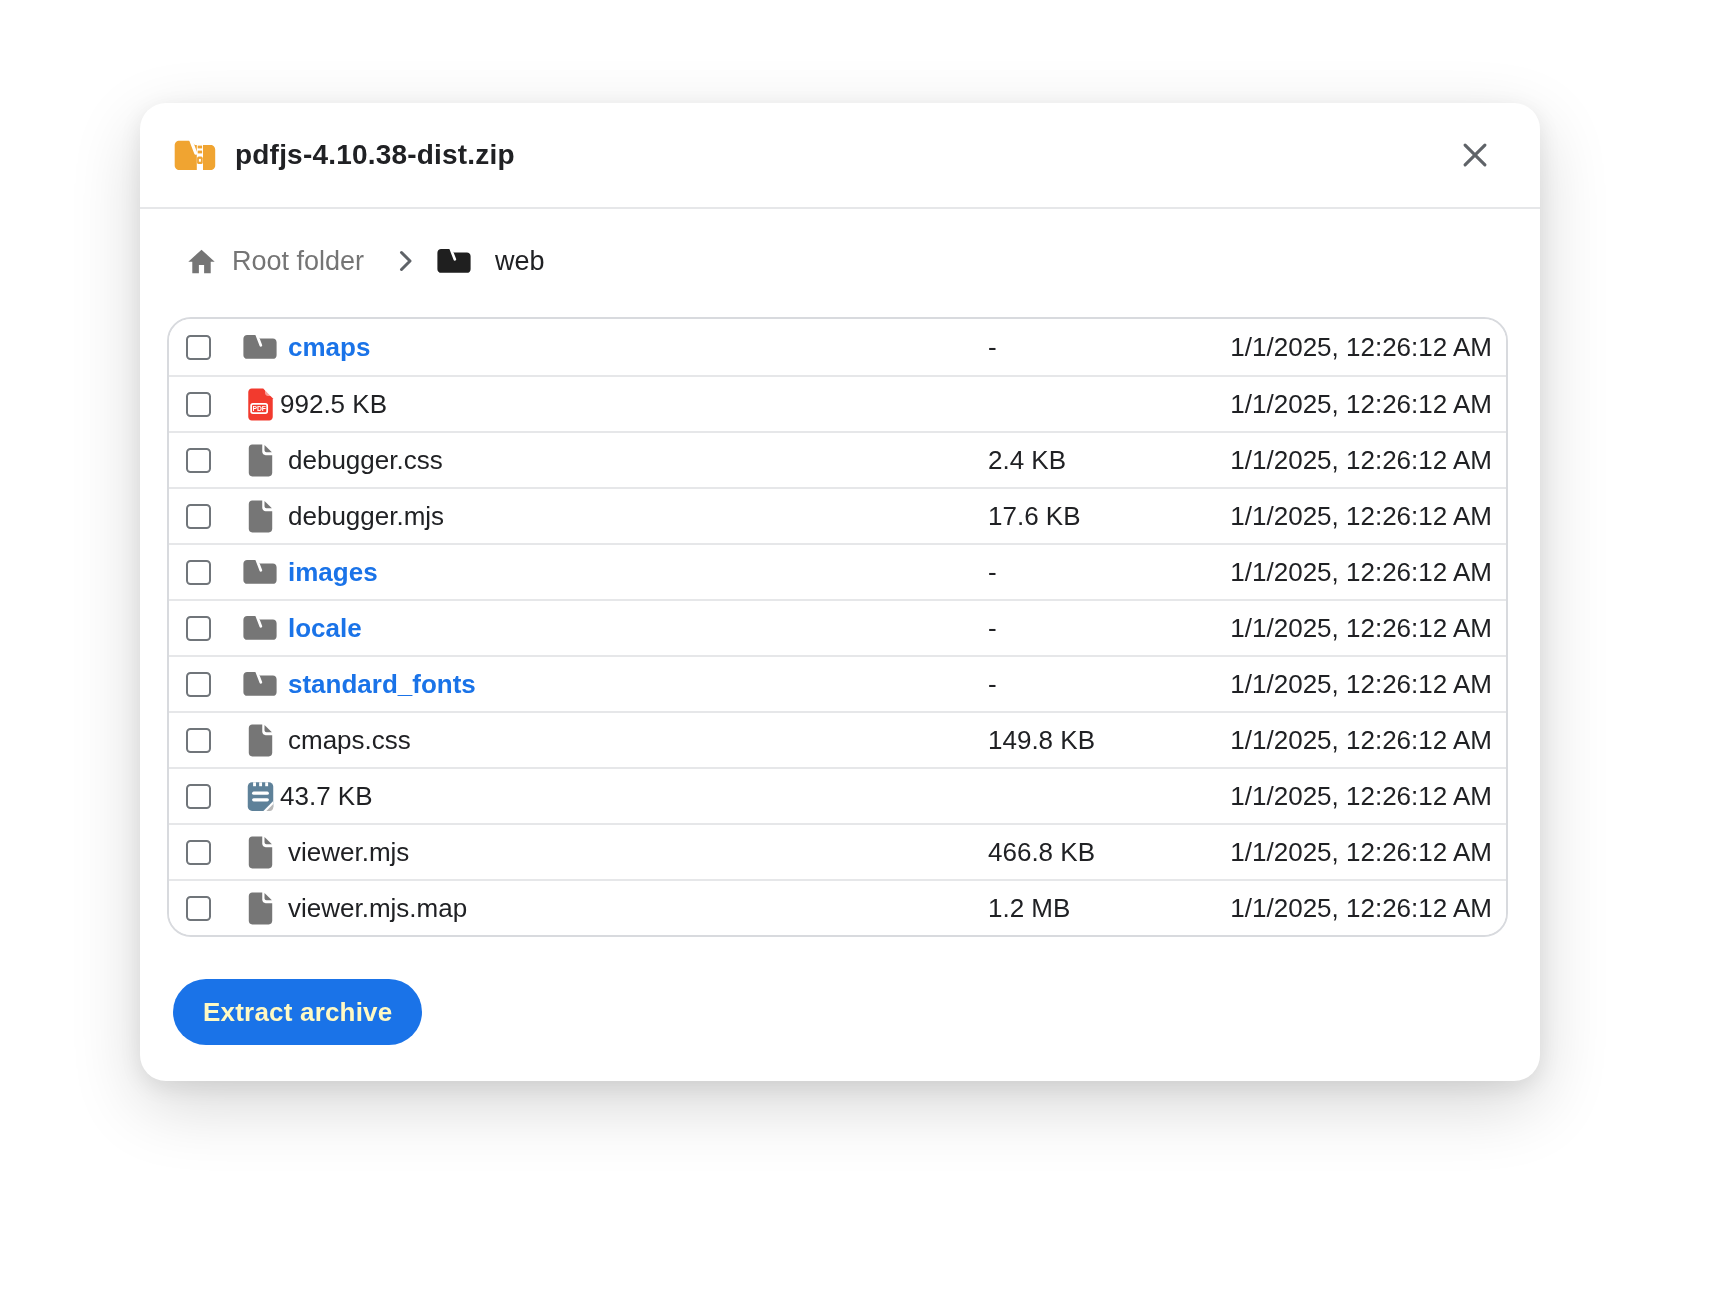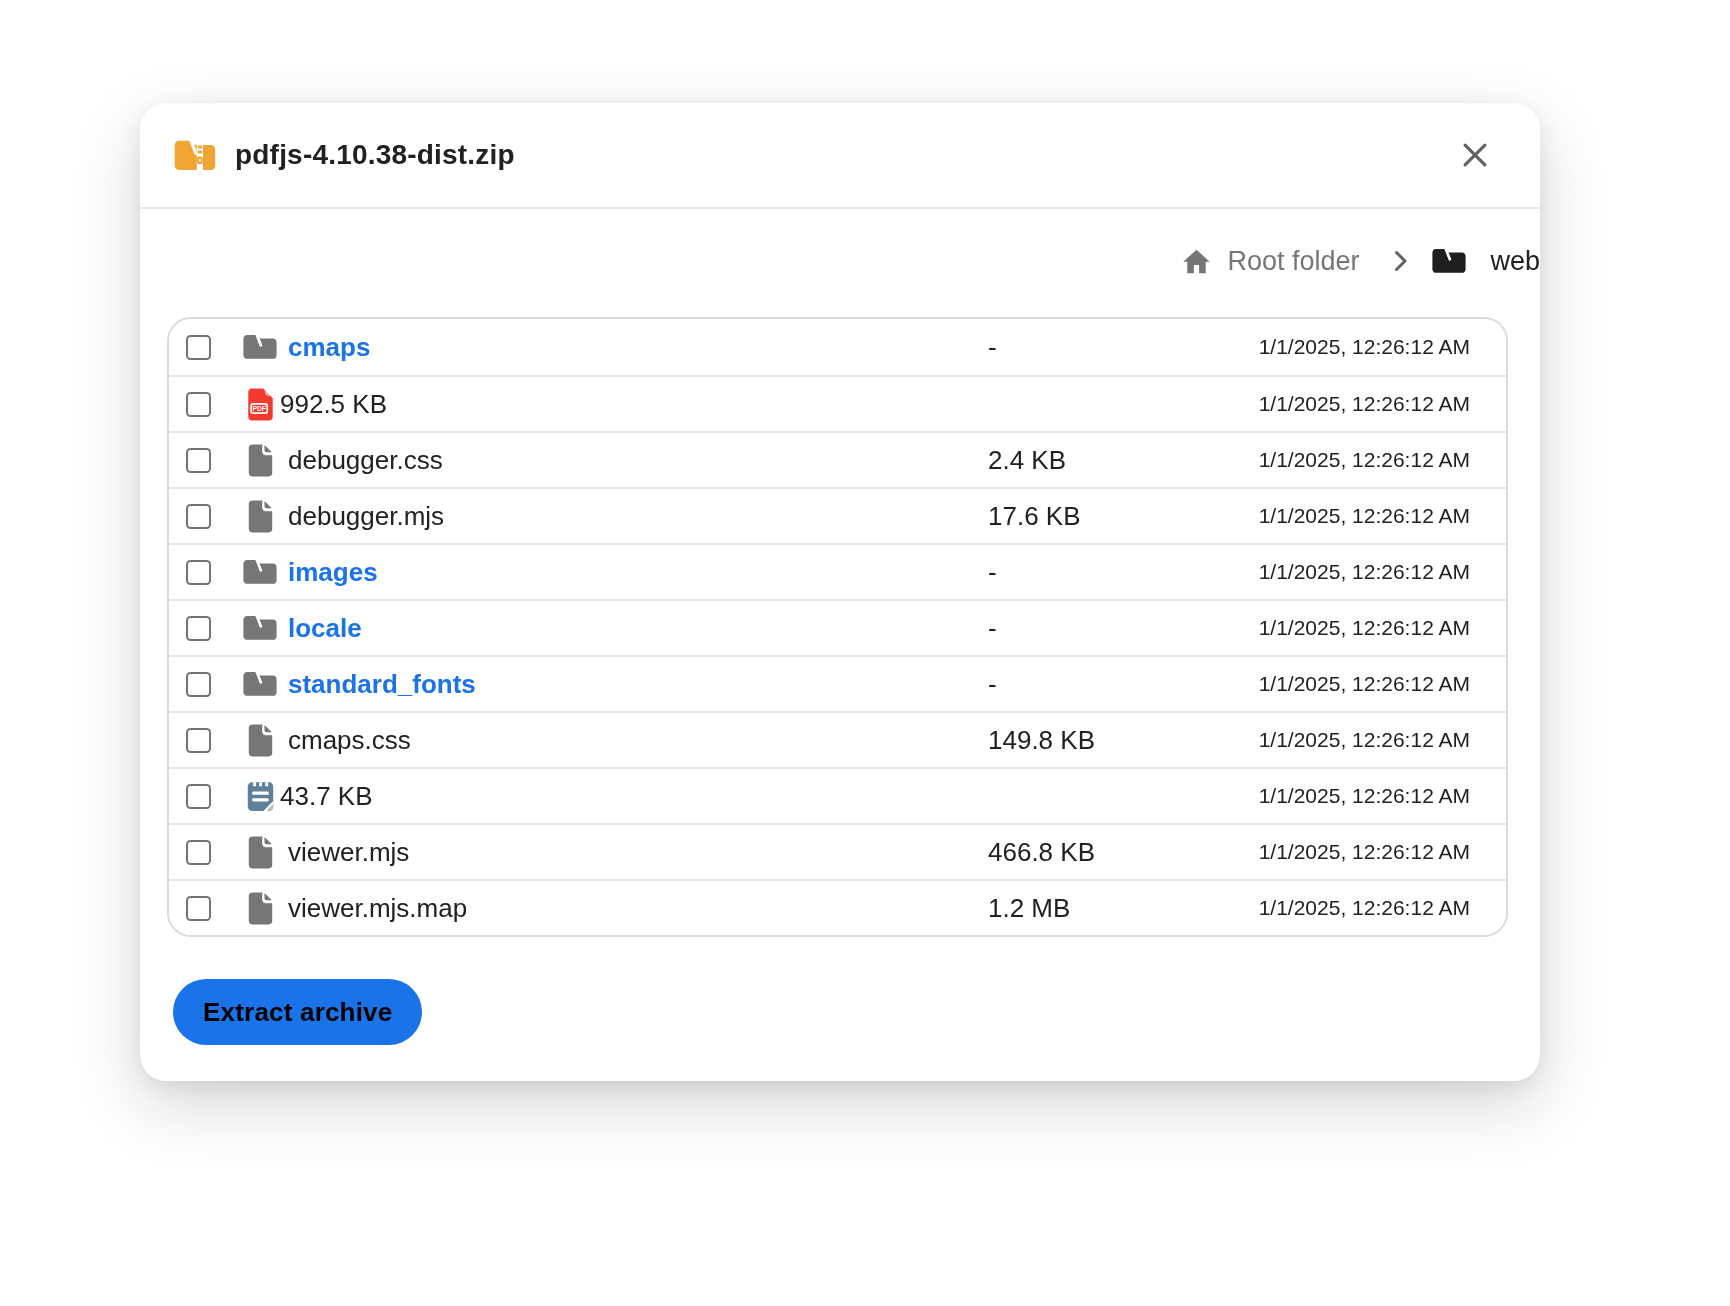--- a/index.html
+++ b/index.html
@@ -18,43 +18,43 @@
   }
   
   .header{height:106px; display:flex; align-items:center; padding:0 42px 0 33px;
           border-bottom:2px solid var(--divider);}
   .iconbox{display:inline-flex; align-items:center; justify-content:center; flex:none;}
   .zipicon{color:var(--zip-amber);}
   .title{font-size:28px; font-weight:700; letter-spacing:.2px; margin-left:18px; color:var(--text-dark);}
   .close{margin-left:auto; width:46px; height:46px; display:flex; align-items:center; justify-content:center;
          background:none; border:0; cursor:pointer; color:#5f6368;}
   
-  .breadcrumb{margin:32px 0 0 45px; display:flex; align-items:center; height:40px;justify-content:flex-end;}
+  .breadcrumb{margin:32px 0 0 45px; display:flex; align-items:center; height:40px;}
   .homeicon{color:var(--text-gray);}
   .crumb{font-size:27px;}
   .crumb.root{color:var(--text-gray); margin-left:14px; cursor:pointer;}
   .chev{color:#5f6368; margin:0 16px 0 26px; display:inline-flex;}
   .crumbfolder{color:#1f1f1f;}
   .crumb.current{color:var(--text-dark); margin-left:23px;}
   
   .table{margin:36px 32px 0 27px; border:2px solid var(--table-border); border-radius:24px; overflow:hidden; background:#fff;}
   .row{height:56px; display:flex; align-items:center; padding-left:17px; background:#fff; cursor:pointer;}
   .row + .row{border-top:2px solid var(--divider);}
   .cb{width:25px; height:25px; border:2.6px solid #70757a; border-radius:4.5px; flex:none; background:#fff; cursor:pointer;}
   .rowicon{width:40px; margin-left:29px; color:var(--icon-gray);}
   .rowicon.pdf{color:var(--pdf-red);}
   .rowicon.html{color:var(--html-steel);}
   .name{margin-left:8px; width:700px; flex:none; font-size:26px; color:var(--text-dark);
         white-space:nowrap; overflow:hidden; text-overflow:ellipsis;}
   .name.link{color:var(--accent); font-weight:700;}
   .size{width:188px; flex:none; font-size:26px; color:var(--text-dark);}
-  .date{flex:1; text-align:right; padding-right:36px; font-size:21px; color:var(--text-dark); white-space:nowrap;}
+  .date{flex:1; text-align:right; padding-right:14px; font-size:26px; color:var(--text-dark); white-space:nowrap;}
   
   .extract{margin:42px 0 36px 33px; height:66px; padding:0 30px; border-radius:33px;
-           background:var(--accent); color:#000000; font-size:26px; font-weight:700;
+           background:var(--accent); color:#fef9c3; font-size:26px; font-weight:700;
            border:0; cursor:pointer; font-family:inherit; letter-spacing:.2px;}
   svg{display:block;}
 </style>
 </head>
 <body>
 
 <div class="stage">
   <div class="dialog">
 
     <div class="header">

